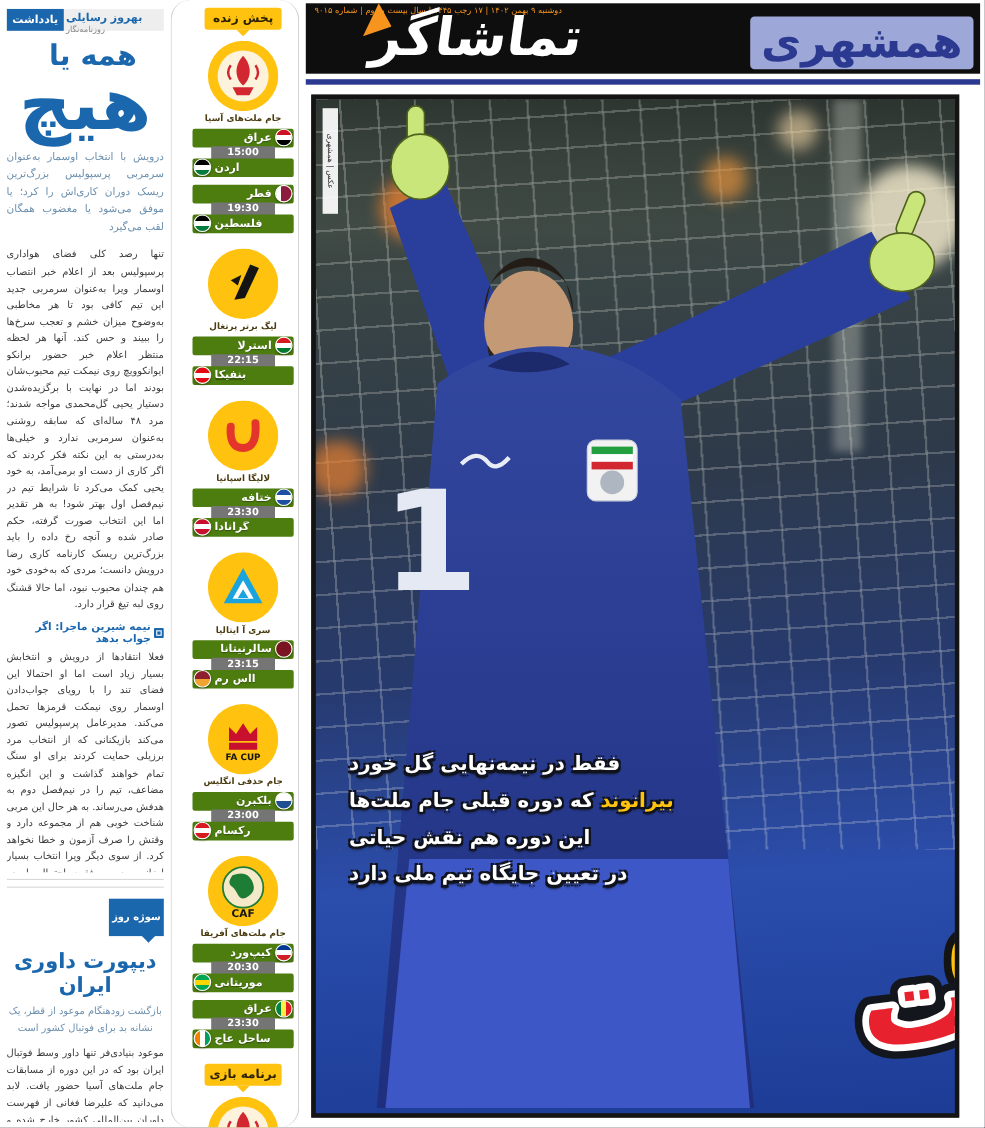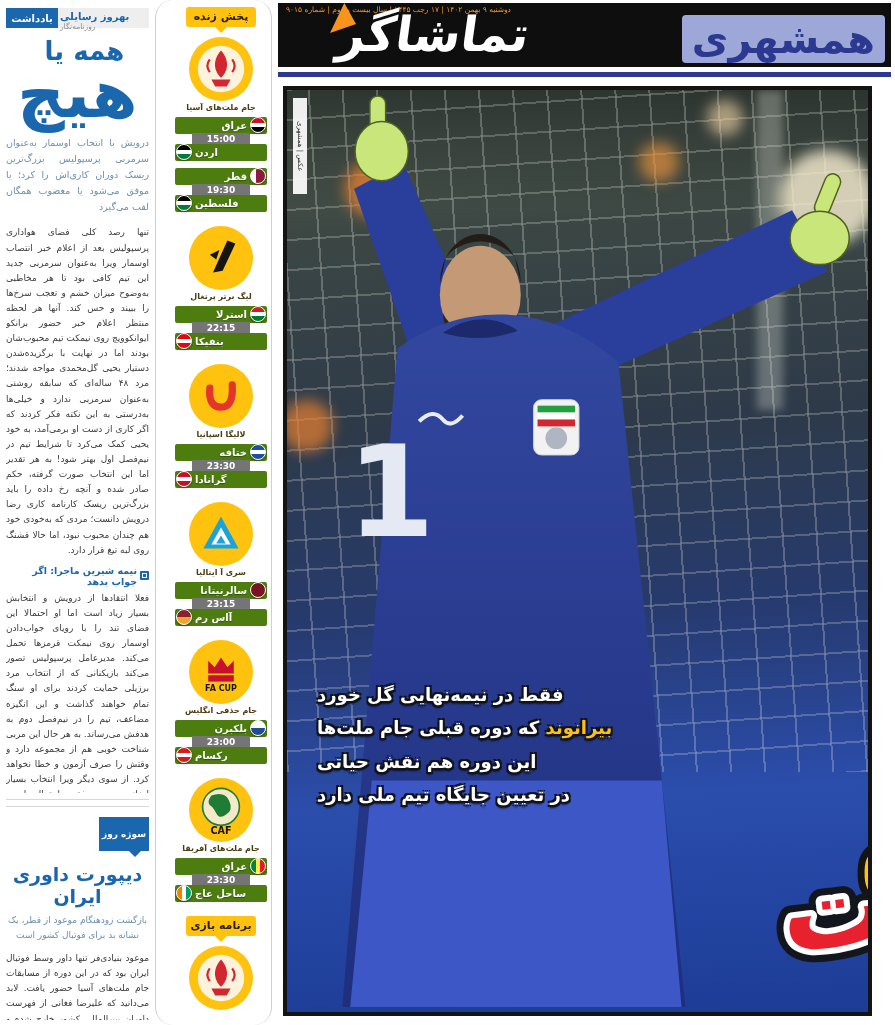--- a/index.html
+++ b/index.html
@@ -263,20 +263,31 @@
     <div class="league-block">
       <div class="logo-wrap"><svg viewBox="0 0 40 40">
           <circle cx="20" cy="20" r="20" fill="#ffc20e"></circle>
           <circle cx="20" cy="18" r="11.5" fill="#f4e9c8" stroke="#1e7d34"></circle>
           <path d="M14 11 q8 -3 11 3 q3 6 -2 9 q-4 3 -6 -1 q-2 -4 -4 -5 q-2 -2 1 -6 Z" fill="#1e7d34"></path>
           <text x="20" y="35" font-size="6" text-anchor="middle" fill="#141414" font-family="DejaVu Sans, sans-serif" font-weight="bold">CAF</text>
         </svg></div>
       <div class="logo-caption">جام ملت‌های آفریقا</div>
       <div class="match">
         <div class="match-bar flag-right">
+          <span class="team-name">کیپ‌ورد</span>
+          <span class="flag" style="background: linear-gradient(rgb(0, 56, 147) 0%, rgb(0, 56, 147) 33.3%, rgb(255, 255, 255) 33.3%, rgb(255, 255, 255) 66.7%, rgb(207, 32, 39) 66.7%, rgb(207, 32, 39) 100%);"></span>
+        </div>
+        <div class="time-bar">20:30</div>
+        <div class="match-bar flag-left">
+          <span class="team-name">موریتانی</span>
+          <span class="flag" style="background: linear-gradient(rgb(0, 166, 81) 0%, rgb(0, 166, 81) 33.3%, rgb(255, 215, 0) 33.3%, rgb(255, 215, 0) 66.7%, rgb(0, 166, 81) 66.7%, rgb(0, 166, 81) 100%);"></span>
+        </div>
+      </div>
+      <div class="match">
+        <div class="match-bar flag-right">
           <span class="team-name">عراق</span>
           <span class="flag" style="background: linear-gradient(90deg, rgb(0, 133, 63) 0%, rgb(0, 133, 63) 33.3%, rgb(253, 239, 66) 33.3%, rgb(253, 239, 66) 66.7%, rgb(227, 27, 35) 66.7%, rgb(227, 27, 35) 100%);"></span>
         </div>
         <div class="time-bar">23:30</div>
         <div class="match-bar flag-left">
           <span class="team-name">ساحل عاج</span>
           <span class="flag" style="background: linear-gradient(90deg, rgb(247, 127, 0) 0%, rgb(247, 127, 0) 33.3%, rgb(255, 255, 255) 33.3%, rgb(255, 255, 255) 66.7%, rgb(0, 158, 96) 66.7%, rgb(0, 158, 96) 100%);"></span>
         </div>
       </div>
     </div>

